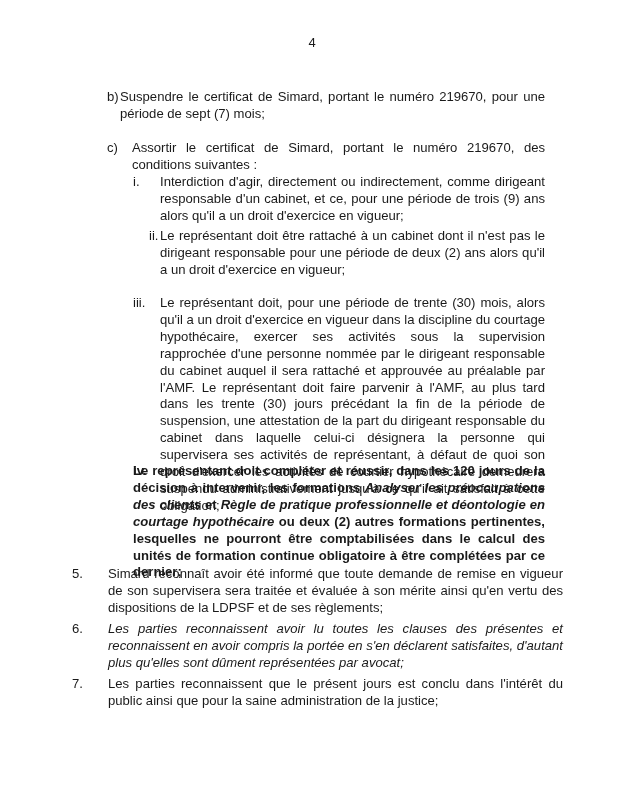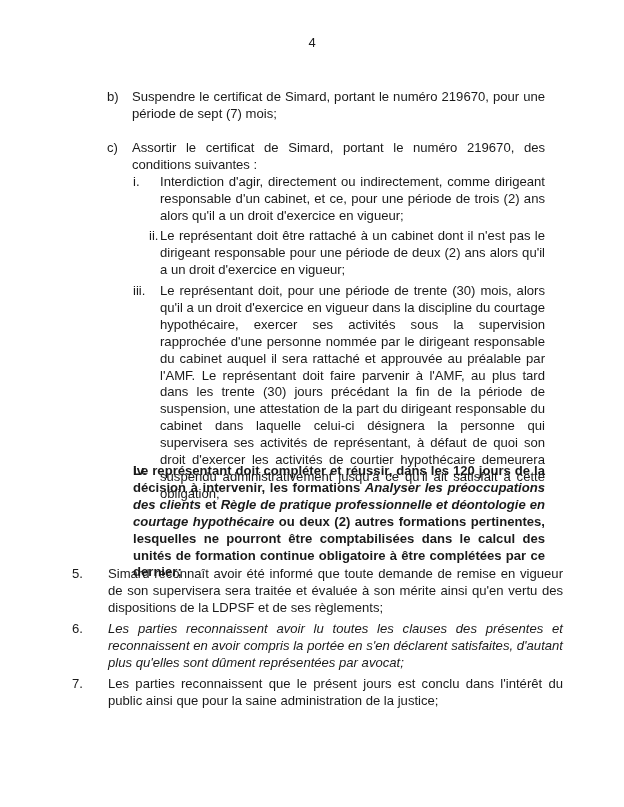--- a/index.html
+++ b/index.html
@@ -12,39 +12,39 @@
   .body.last-left { text-align: justify; text-align-last: left; }
   em { font-style: italic; }
 </style>
 </head>
 <body>
 
 <div class="page-number">4</div>
 
 <div class="item" style="top:89px; left:107px; width:438px;">
   <span class="marker" style="left:0;">b)</span>
-  <div class="body last-left" style="margin-left:25px;">Suspendre le certificat de Simard, portant le numéro 219670, pour une période de sept (7) mois;</div>
+  <div class="body last-left" style="margin-left:13px;">Suspendre le certificat de Simard, portant le numéro 219670, pour une période de sept (7) mois;</div>
 </div>
 
 <div class="item" style="top:140px; left:107px; width:438px;">
   <span class="marker" style="left:0;">c)</span>
   <div class="body last-left" style="margin-left:25px;">Assortir le certificat de Simard, portant le numéro 219670, des conditions suivantes :</div>
 </div>
 
 <div class="item" style="top:174px; left:133px; width:412px;">
   <span class="marker" style="left:0;">i.</span>
-  <div class="body last-left" style="margin-left:27px;">Interdiction d'agir, directement ou indirectement, comme dirigeant responsable d'un cabinet, et ce, pour une période de trois (2) ans alors qu'il a un droit d'exercice en vigueur;</div>
+  <div class="body last-left" style="margin-left:27px;">Interdiction d'agir, directement ou indirectement, comme dirigeant responsable d'un cabinet, et ce, pour une période de trois (9) ans alors qu'il a un droit d'exercice en vigueur;</div>
 </div>
 
 <div class="item" style="top:228px; left:133px; width:412px;">
   <span class="marker" style="left:16px;">ii.</span>
   <div class="body last-left" style="margin-left:27px;">Le représentant doit être rattaché à un cabinet dont il n'est pas le dirigeant responsable pour une période de deux (2) ans alors qu'il a un droit d'exercice en vigueur;</div>
 </div>
 
-<div class="item" style="top:283px; left:133px; width:412px;">
+<div class="item" style="top:295px; left:133px; width:412px;">
   <span class="marker" style="left:0;">iii.</span>
   <div class="body last-left" style="margin-left:27px;">Le représentant doit, pour une période de trente (30) mois, alors qu'il a un droit d'exercice en vigueur dans la discipline du courtage hypothécaire, exercer ses activités sous la supervision rapprochée d'une personne nommée par le dirigeant responsable du cabinet auquel il sera rattaché et approuvée au préalable par l'AMF. Le représentant doit faire parvenir à l'AMF, au plus tard dans les trente (30) jours précédant la fin de la période de suspension, une attestation de la part du dirigeant responsable du cabinet dans laquelle celui-ci désignera la personne qui supervisera ses activités de représentant, à défaut de quoi son droit d'exercer les activités de courtier hypothécaire demeurera suspendu administrativement jusqu'à ce qu'il ait satisfait à cette obligation;</div>
 </div>
 
 <div class="item" style="top:463px; left:133px; width:412px;font-weight:bold;">
   <span class="marker" style="left:0;">iv.</span>
   <div class="body last-left" style="">
     <span>Le représentant doit compléter et réussir, dans les 120 jours de la décision à intervenir, les formations </span><em>Analyser les préoccupations des clients</em><span> et </span><em>Règle de pratique professionnelle et déontologie en courtage hypothécaire</em><span> ou deux (2) autres formations pertinentes, lesquelles ne pourront être comptabilisées dans le calcul des unités de formation continue obligatoire à être complétées par ce dernier;</span>
   </div>
 </div>

